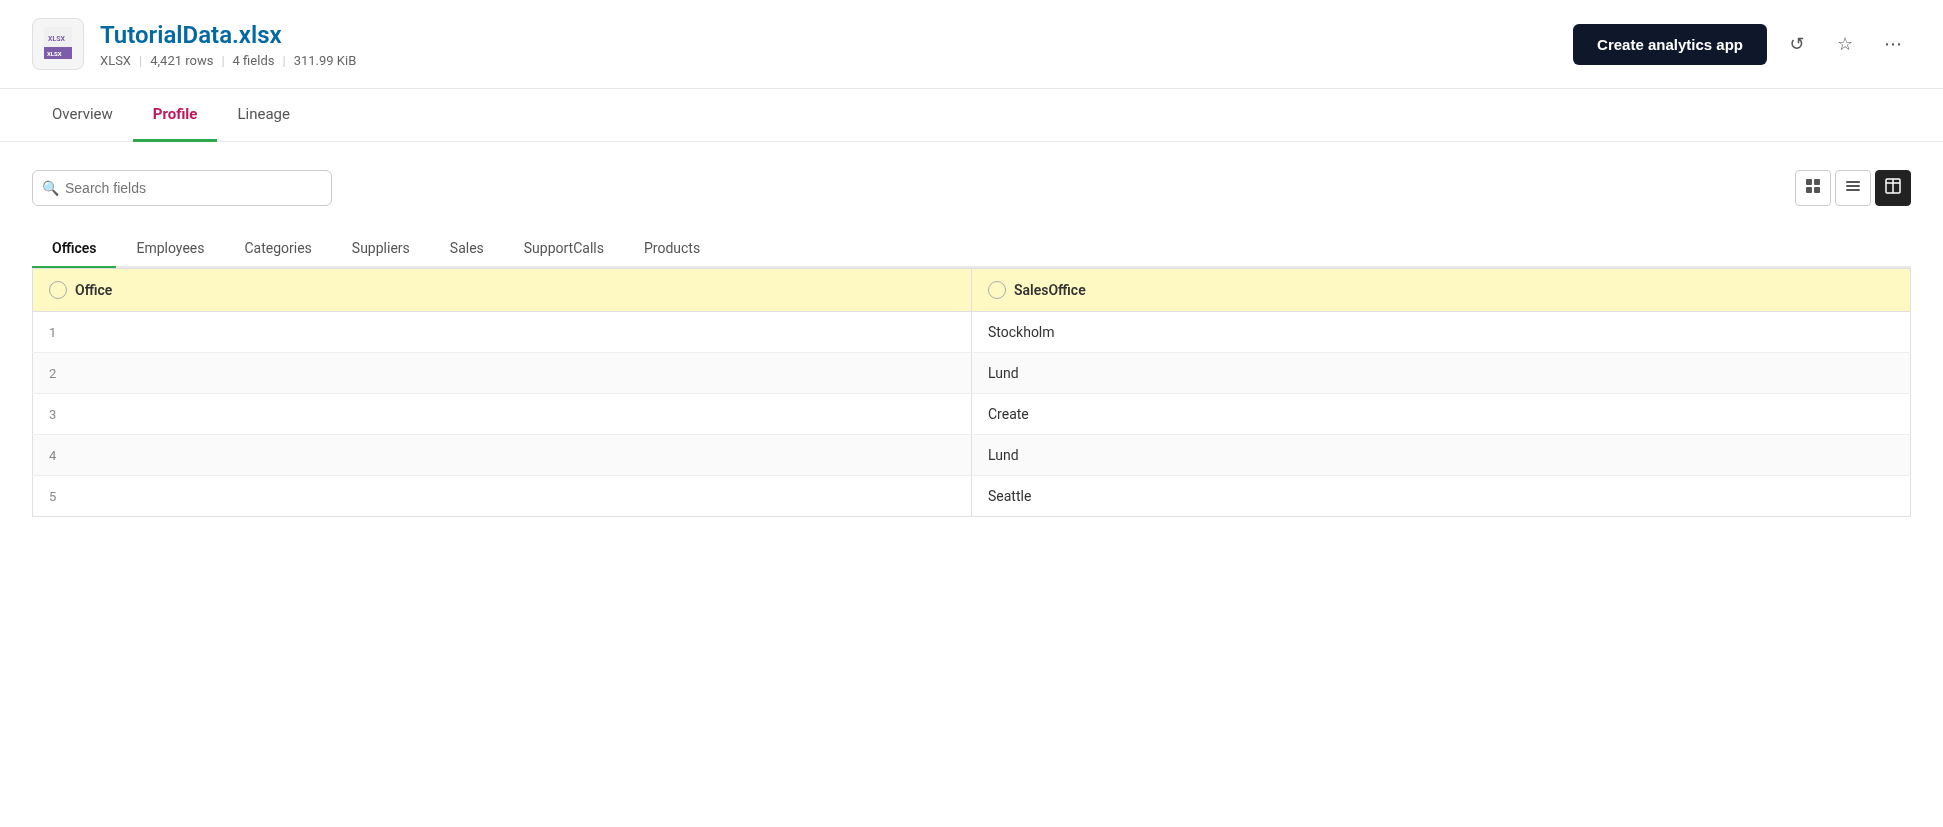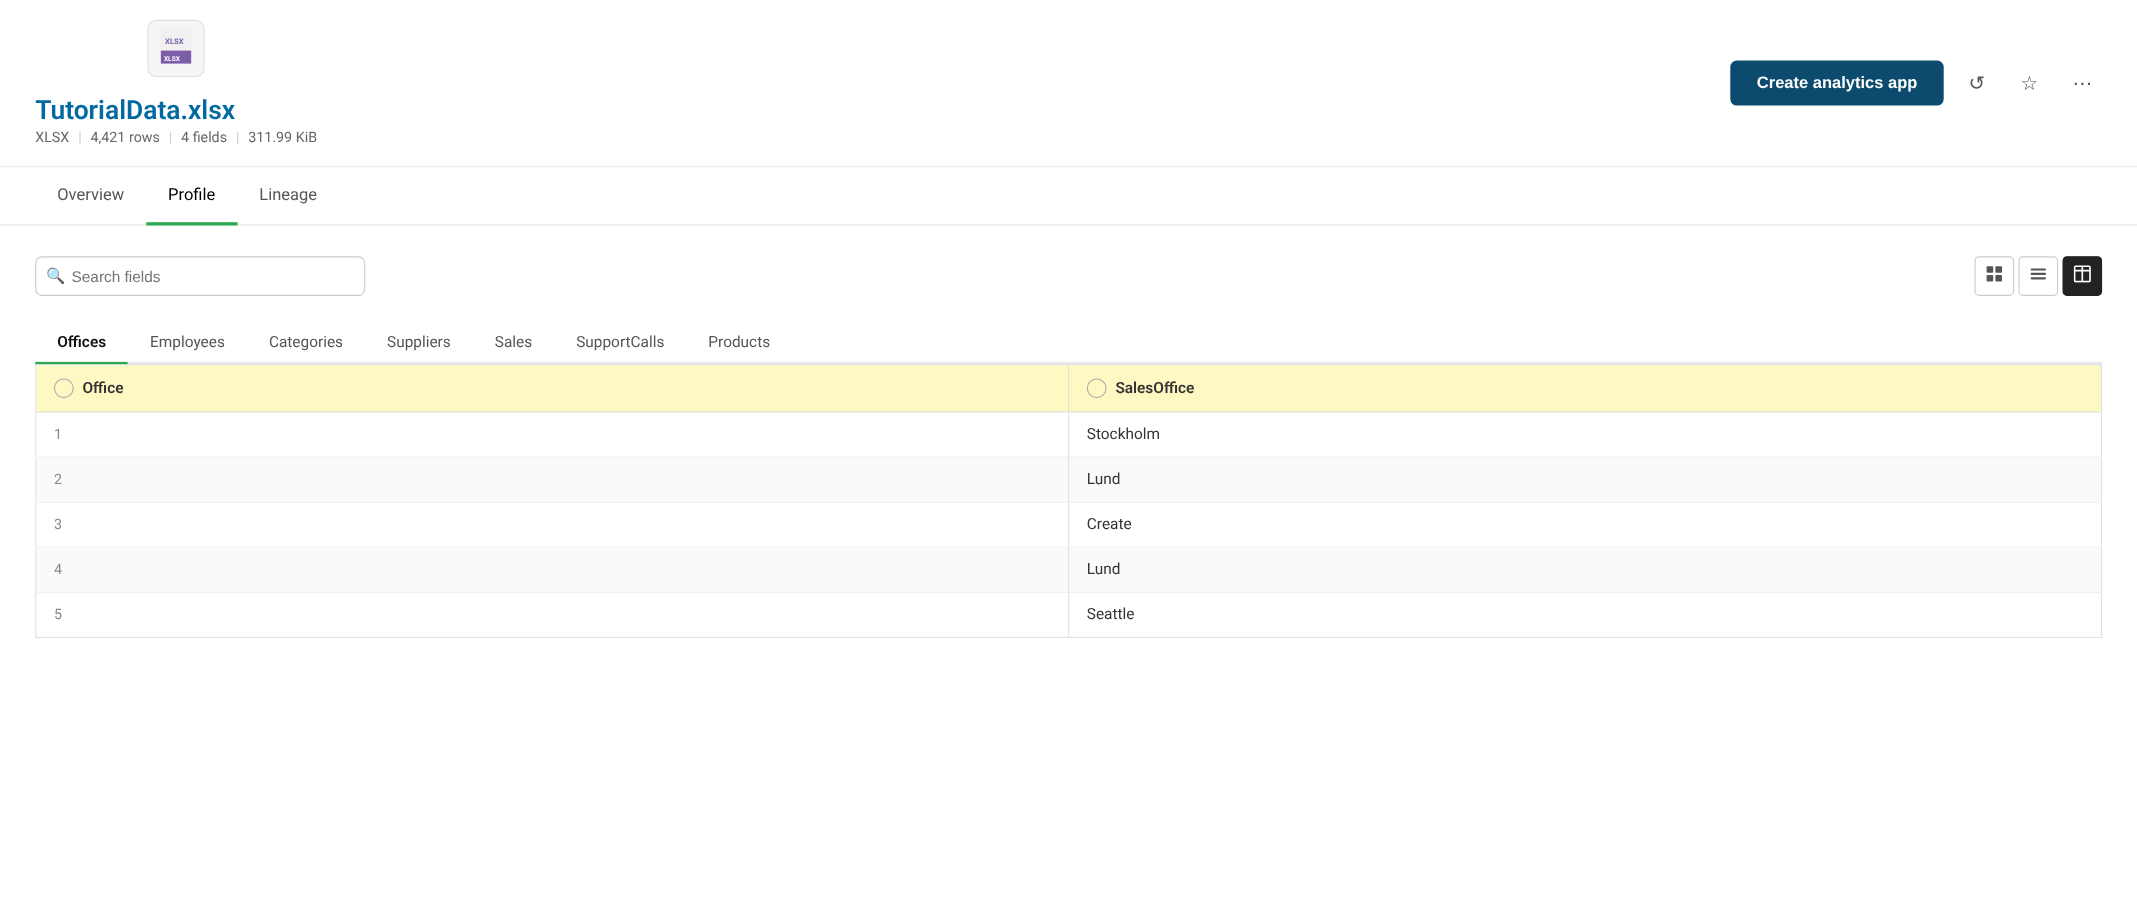--- a/index.html
+++ b/index.html
@@ -1,34 +1,34 @@
 <!DOCTYPE html>
 <html><head>
   <meta charset="utf-8">
   <style>
     * { box-sizing: border-box; margin: 0; padding: 0; }
     body { font-family: -apple-system, BlinkMacSystemFont, 'Segoe UI', Roboto, sans-serif; background: #fff; color: #333; font-size: 14px; }
 
     
     .header { display: flex; align-items: center; justify-content: space-between; padding: 18px 32px; border-bottom: 1px solid #e8e8e8; }
-    .header-left { display: flex; align-items: center; gap: 16px; flex-direction: column; }
+    .header-left { display: flex; align-items: center; gap: 16px; }
     .file-icon-wrap { width: 52px; height: 52px; background: #f5f5f5; border: 1px solid #e0e0e0; border-radius: 8px; display: flex; align-items: center; justify-content: center; }
     .file-icon { font-size: 10px; font-weight: bold; color: #7b5ea7; line-height: 1.2; text-align: center; }
     .file-title { font-size: 24px; font-weight: 600; color: #0369a1; }
     .file-meta { display: flex; align-items: center; gap: 8px; color: #666; font-size: 13px; margin-top: 4px; }
     .meta-sep { color: #ccc; }
 
     .header-right { display: flex; align-items: center; gap: 12px; }
-    .btn-create { background: #0c4a6e; color: #fff; border: none; padding: 12px 24px; border-radius: 6px; font-size: 15px; font-weight: 600; cursor: pointer; white-space: nowrap; }
+    .btn-create { background: #0f172a; color: #fff; border: none; padding: 12px 24px; border-radius: 6px; font-size: 15px; font-weight: 600; cursor: pointer; white-space: nowrap; }
     .icon-btn { width: 36px; height: 36px; background: none; border: none; cursor: pointer; display: flex; align-items: center; justify-content: center; border-radius: 50%; color: #555; font-size: 18px; }
 
     
     .tabs { display: flex; gap: 0; padding: 0 32px; border-bottom: 1px solid #e8e8e8; }
     .tab { padding: 16px 20px; font-size: 15px; cursor: pointer; color: #555; border-bottom: 3px solid transparent; margin-bottom: -1px; }
-    .tab.active { color: #000000; font-weight: 400; border-bottom: 3px solid #2ea84f; }
+    .tab.active { color: #be185d; font-weight: 700; border-bottom: 3px solid #2ea84f; }
 
     
     .content { padding: 28px 32px; }
 
     
     .search-wrap { display: flex; align-items: center; justify-content: space-between; margin-bottom: 24px; }
     .search-input-wrap { position: relative; width: 300px; }
     .search-input-wrap .search-icon { position: absolute; left: 10px; top: 50%; transform: translateY(-50%); color: #999; font-size: 14px; }
     .search-input { width: 100%; padding: 9px 12px 9px 32px; border: 1px solid #ccc; border-radius: 6px; font-size: 14px; color: #333; outline: none; }
     .view-btns { display: flex; gap: 4px; }

